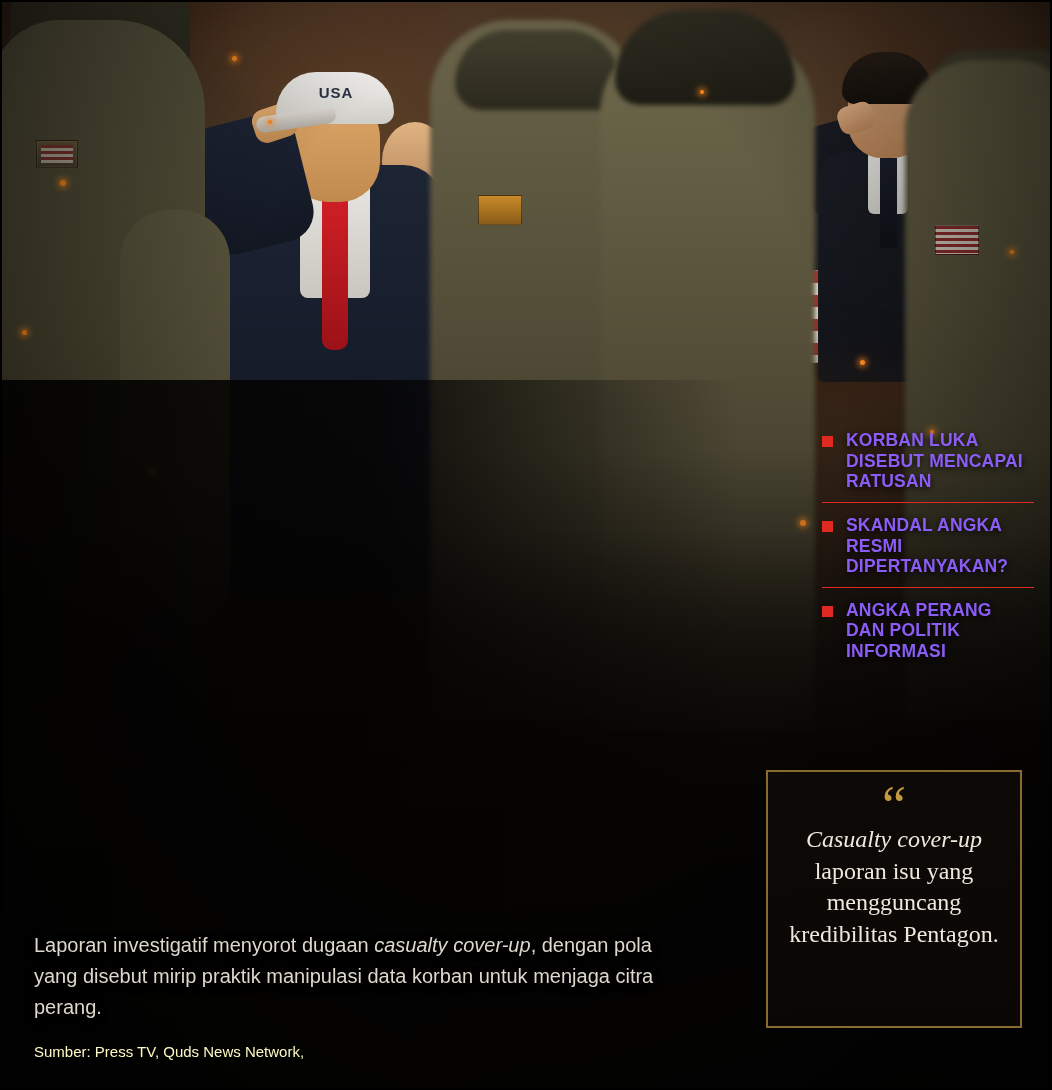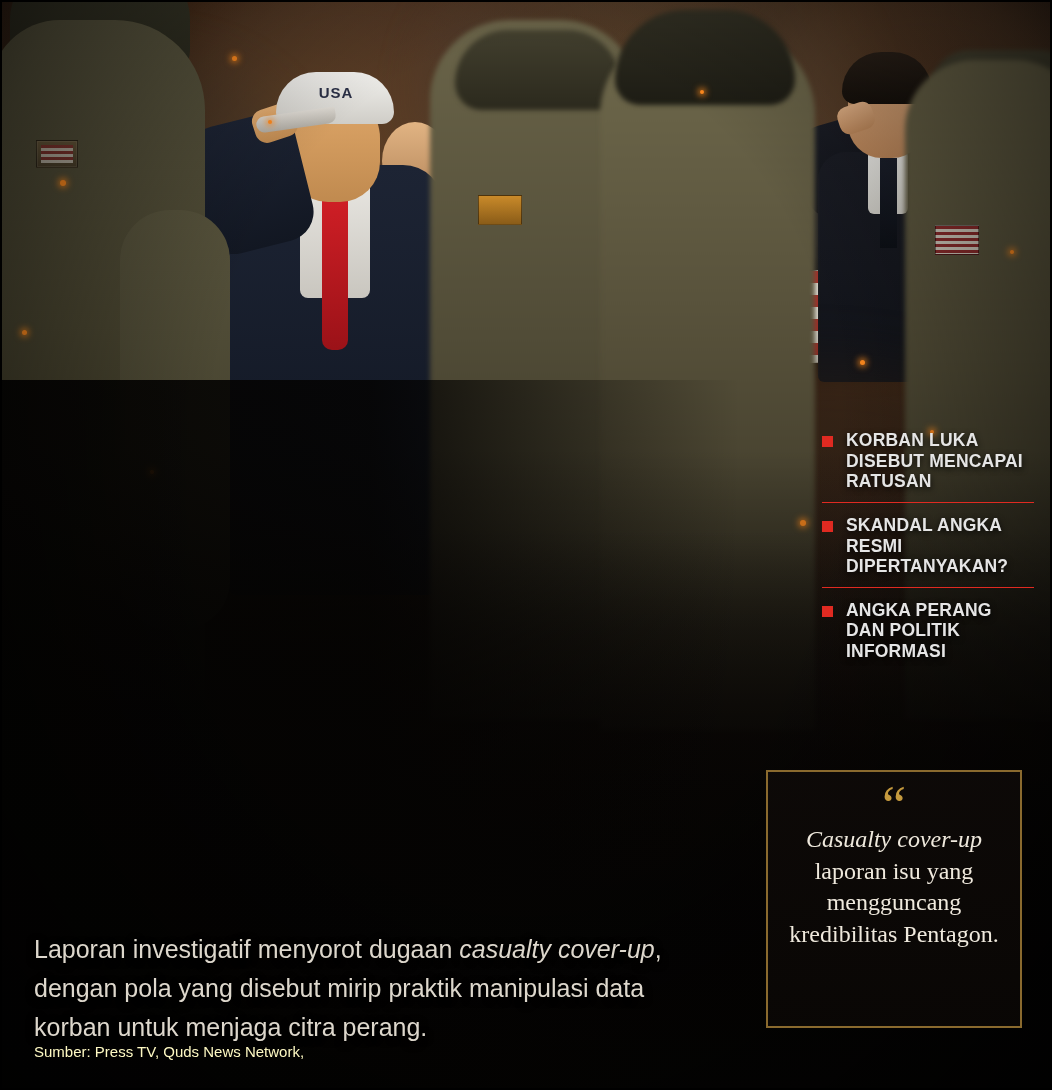--- a/index.html
+++ b/index.html
@@ -219,21 +219,21 @@
     letter-spacing: -0.4px;
     transform: scaleX(1.02);
     transform-origin: left center;
     text-shadow: 0 3px 10px rgba(0,0,0,.85);
   }
   .deck {
     position: absolute;
     left: 34px;
     top: 930px;
     width: 640px;
-    font-size: 25px;
+    font-size: 20px;
     line-height: 1.55;
     color: #ddd7cc;
     text-shadow: 0 2px 8px rgba(0,0,0,.9);
   }
   .deck em { font-style: italic; }
   .source {
     position: absolute;
     left: 34px;
     top: 1041px;
     width: 560px;
@@ -245,21 +245,21 @@
   
   .bullets { position: absolute; left: 822px; top: 430px; width: 212px; }
   .bullet { position: relative; padding-left: 24px; margin-bottom: 10px; }
   .bullet .dot {
     position: absolute; left: 0; top: 6px; width: 11px; height: 11px; background: #e02a21;
   }
   .bullet .btxt {
     font-size: 17.5px;
     font-weight: 700;
     line-height: 1.18;
-    color: #e5e5e5;
+    color: #8b5cf6;
     letter-spacing: 0.2px;
     text-shadow: 0 2px 6px rgba(0,0,0,.9);
   }
   .divider { height: 1px; background: #e02a21; margin: 10px 0 12px 0; width: 100%; }
 
   
   .quote-card {
     position: absolute;
     left: 766px; top: 770px;
     width: 256px; height: 258px;

